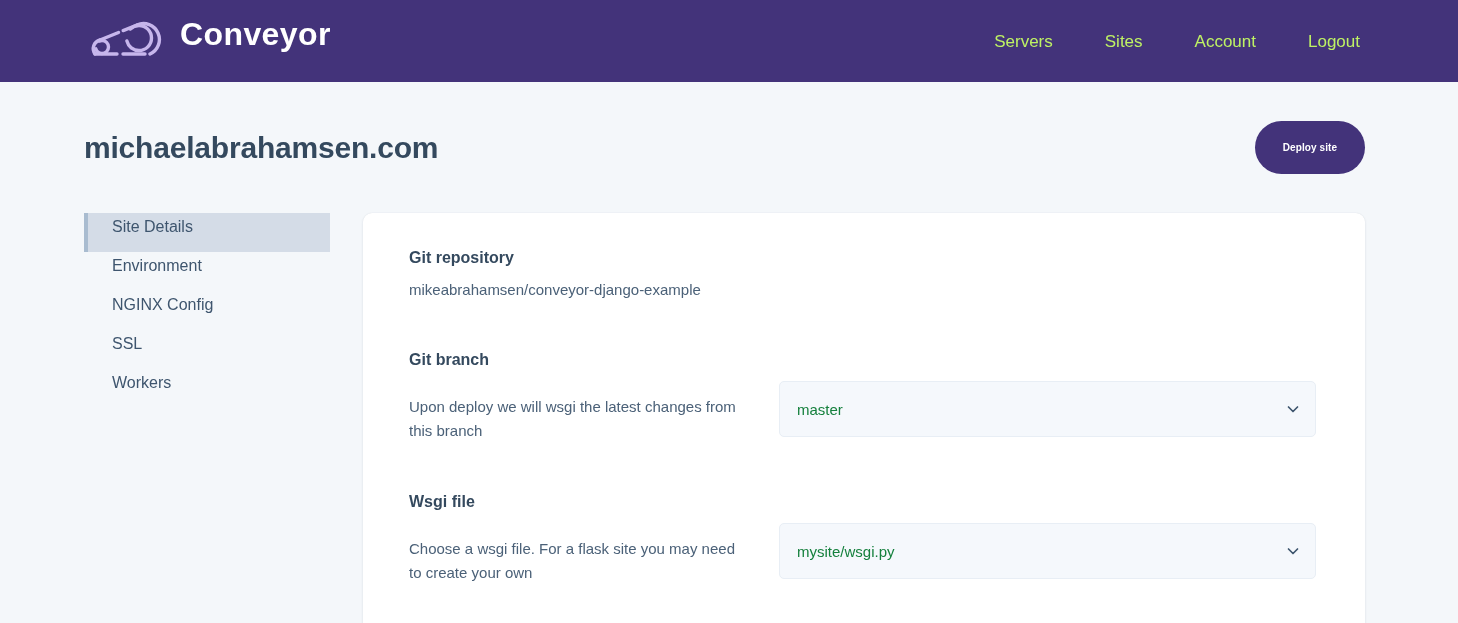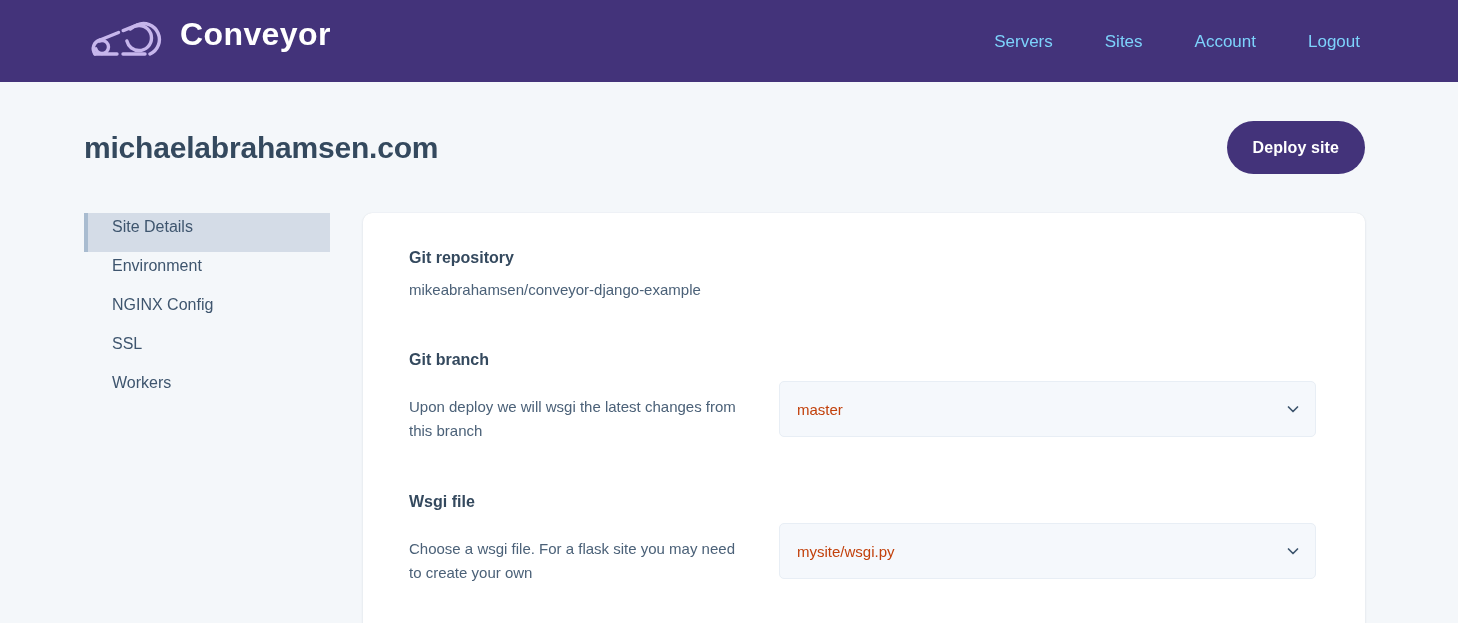--- a/index.html
+++ b/index.html
@@ -49,21 +49,21 @@
   }
 
   .nav-links {
     margin-left: auto;
     display: flex;
     align-items: center;
     gap: 52px;
   }
 
   .nav-link {
-    color: #7dd3fc;
+    color: #bef264;
     font-size: 17px;
     text-decoration: none;
     line-height: 1;
     white-space: nowrap;
   }
 
   
   .page-shell {
     padding: 0 93px 0 84px;
   }
@@ -81,21 +81,21 @@
     color: #34495e;
     letter-spacing: -0.2px;
   }
 
   .deploy-btn {
     background: #43337a;
     color: #ffffff;
     border: none;
     border-radius: 30px;
     font-family: "Liberation Sans", sans-serif;
-    font-size: 16px;
+    font-size: 10px;
     font-weight: bold;
     padding: 0 26px;
     height: 53px;
     min-width: 110px;
     cursor: pointer;
     letter-spacing: 0.1px;
   }
 
   
   .content-row {
@@ -176,21 +176,21 @@
   .select-box {
     width: 100%;
     height: 56px;
     background: #f5f8fc;
     border: 1px solid #e8eef5;
     border-radius: 5px;
     display: flex;
     align-items: center;
     padding: 0 40px 0 17px;
     font-size: 15px;
-    color: #c2410c;
+    color: #15803d;
     cursor: pointer;
     font-family: "Liberation Sans", sans-serif;
   }
 
   .chevron {
     position: absolute;
     right: 16px;
     top: 50%;
     transform: translateY(-50%);
     width: 14px;

